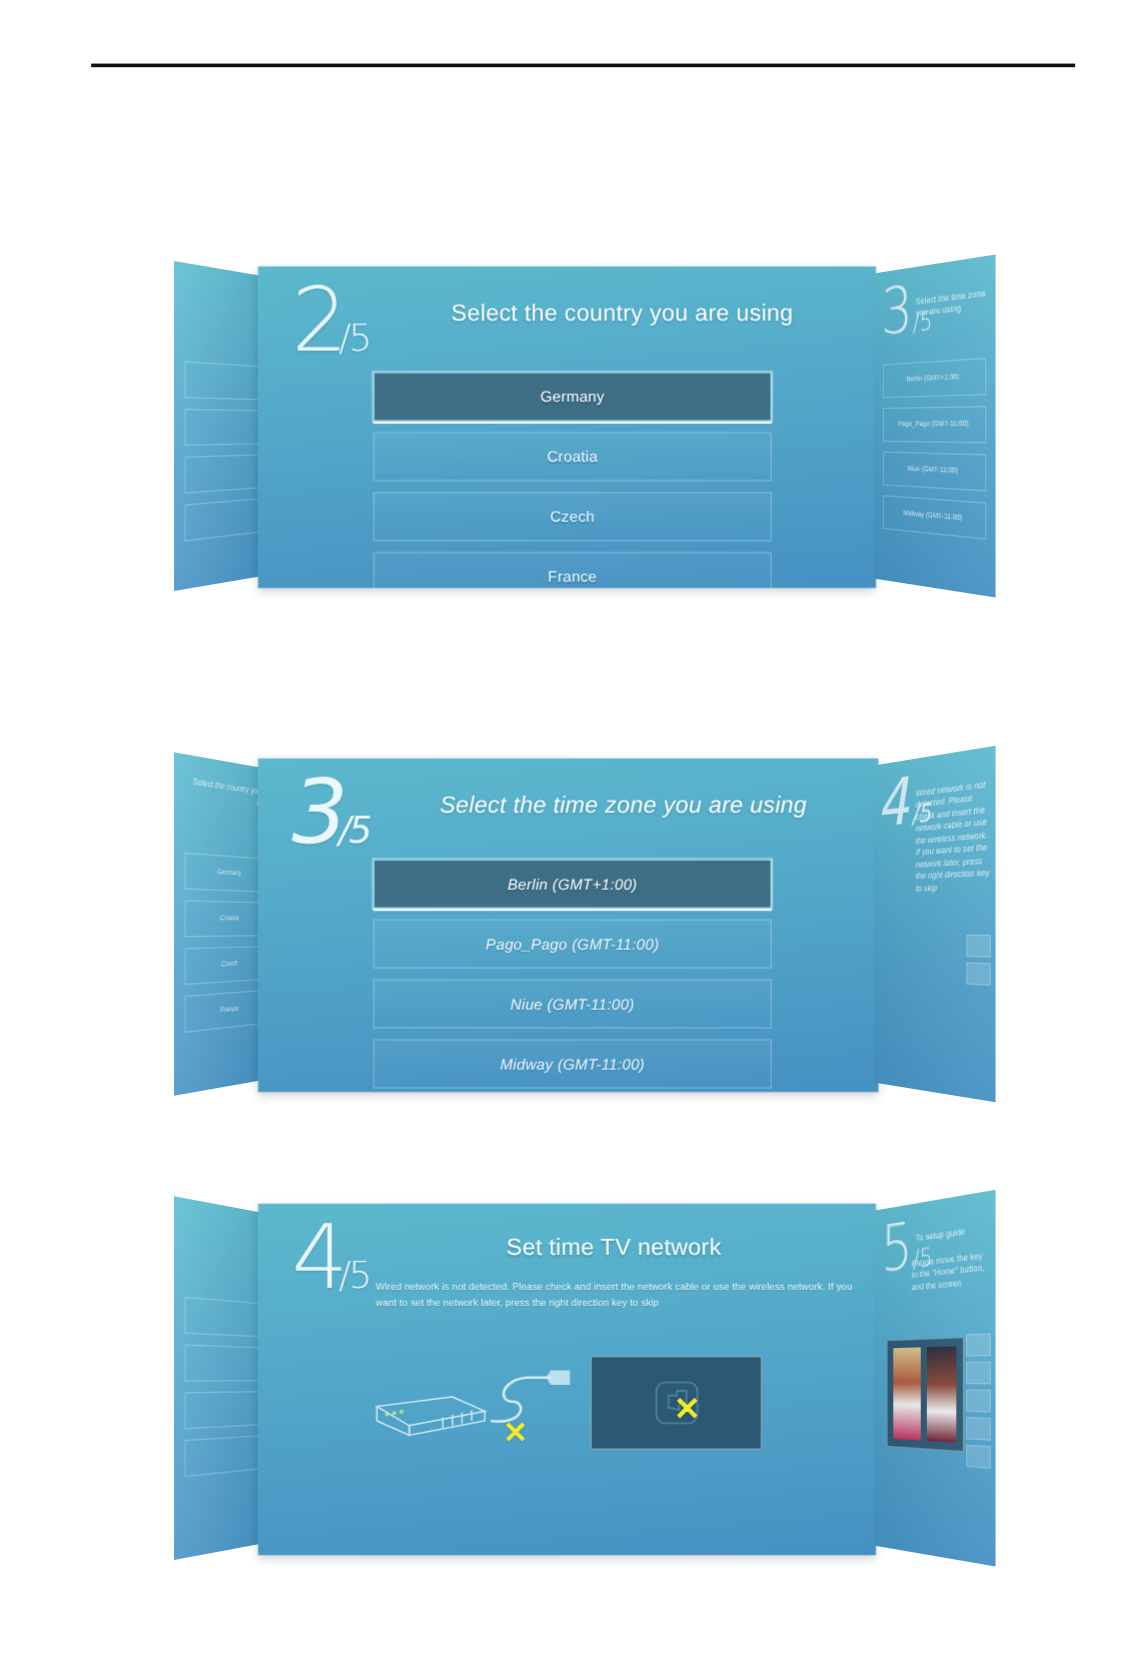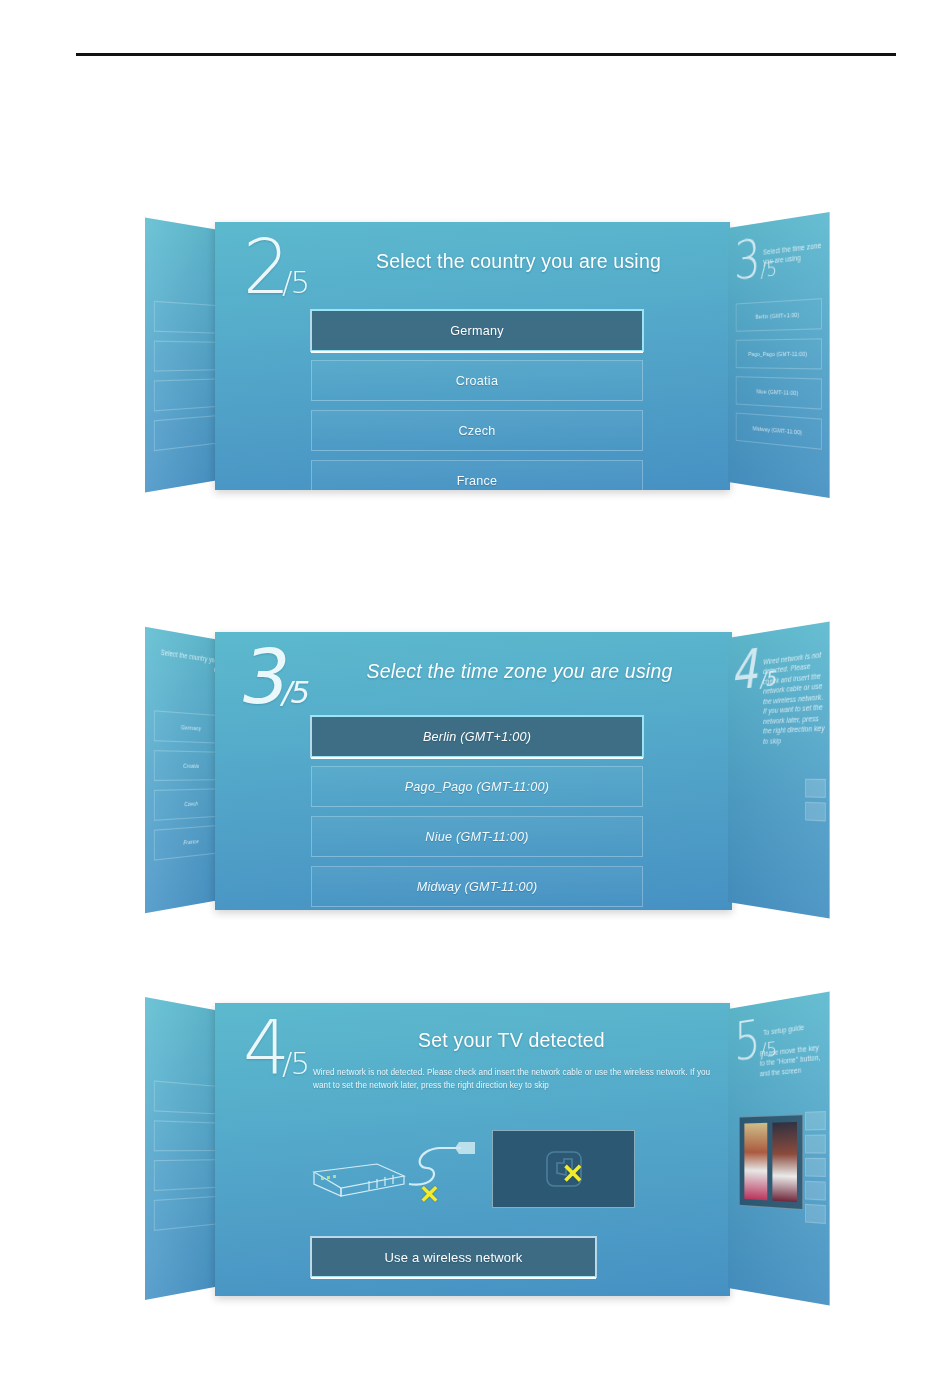--- a/index.html
+++ b/index.html
@@ -415,21 +415,21 @@
         <div class="side-opt blank">.</div>
         <div class="side-opt blank">.</div>
       </div>
       <div class="fold-shade-l"></div>
     </div>
 
     <div class="screen-center">
       <div class="step-num">
         <span class="big">4</span><span class="den">/5</span>
       </div>
-      <div class="screen-title">Set your TV detected</div>
+      <div class="screen-title">Set time TV network</div>
       <div class="screen-desc">Wired network is not detected. Please check and insert the network cable or use the wireless network. If you want to set the network later, press the right direction key to skip</div>
 
       <div class="net-art">
 
         <svg class="router-svg" width="96" height="52" viewBox="0 0 96 52">
           <g fill="none" stroke="#dff4fa" stroke-width="1.2" opacity=".92">
             <path d="M3 18 L66 10 L93 22 L30 34 Z"></path>
             <path d="M3 18 L3 30 L30 42 L30 34"></path>
             <path d="M30 34 L30 42 L93 30 L93 22"></path>
             <path d="M58 27 L58 36 M66 25 L66 34 M74 23 L74 32 M82 21 L82 30"></path>
@@ -452,21 +452,20 @@
           <svg class="tv-glyph" viewBox="0 0 40 40">
             <g fill="none" stroke="#4b7f9b" stroke-width="1.6">
               <rect x="3" y="3" width="34" height="34" rx="7"></rect>
               <path d="M13 24 L13 14 L20 14 L20 10 L28 10 L28 20 L22 20 L22 26 Z"></path>
             </g>
           </svg>
           <span class="xmark x-tv">✕</span>
         </div>
       </div>
 
-      <div class="wifi-button">Use a wireless network</div>
     </div>
 
     <div class="screen-right">
       <div class="side-num">
         <span>5</span><span class="side-den">/5</span>
       </div>
       <div class="side-title">To setup guide</div>
       <div class="side-title" style="top:44px;left:40px;width:74px;">Please move the key to the "Home" button, and the screen</div>
       <div class="side-tv">
         <div class="poster"></div>

